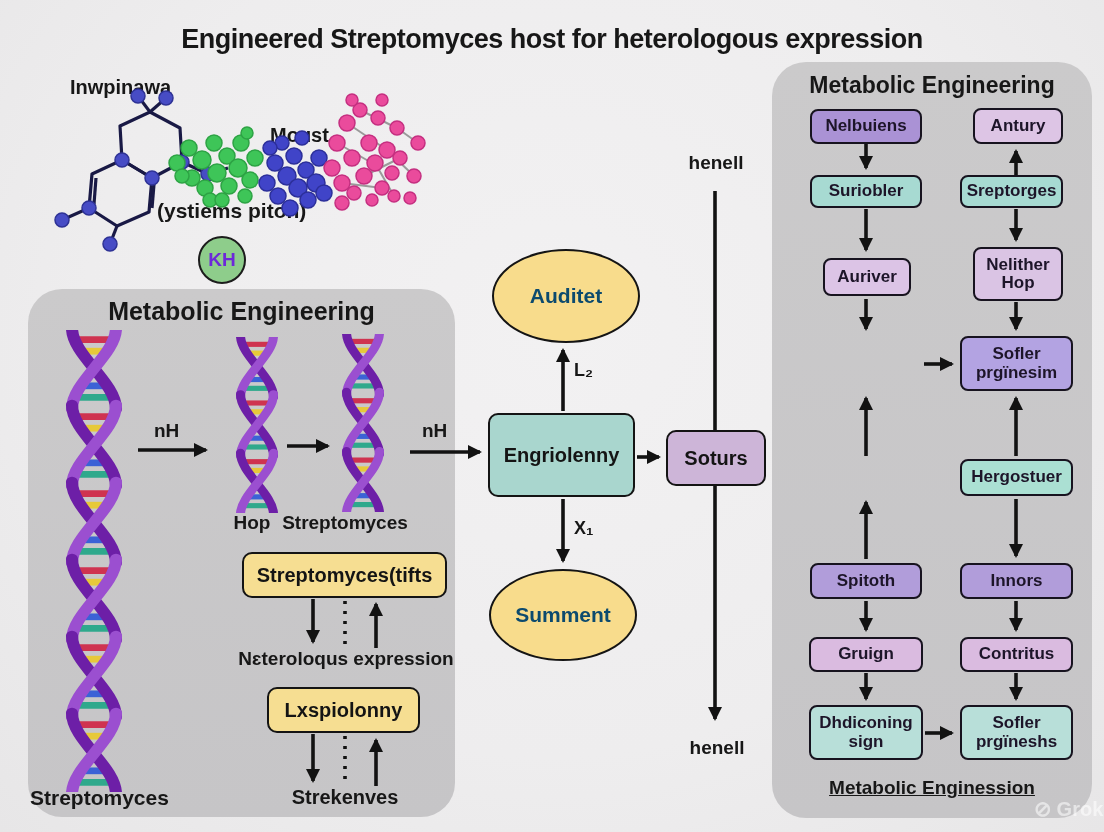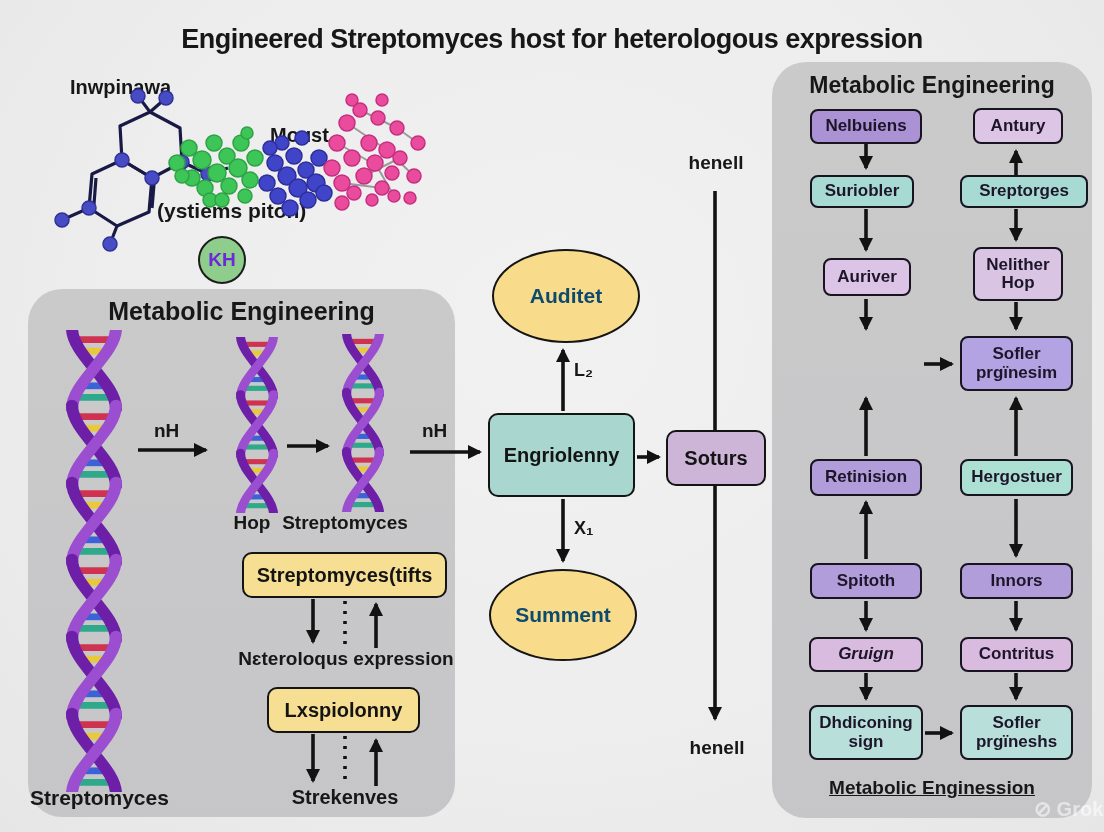--- a/index.html
+++ b/index.html
@@ -255,29 +255,28 @@
   <div class="ellipse layer3" style="left:489px;top:569px;width:148px;height:92px;">Summent</div>
   <div class="t layer3" style="left:574px;top:360px;font-size:18px;">L₂</div>
   <div class="t layer3" style="left:574px;top:518px;font-size:18px;">X₁</div>
   <div class="t tc layer3" style="left:680px;top:152px;width:72px;font-size:19px;">henell</div>
   <div class="t tc layer3" style="left:680px;top:737px;width:74px;font-size:19px;">henell</div>
 
   <div class="t tc layer3" style="left:772px;top:72px;width:320px;font-size:23px;">Metabolic Engineering</div>
   <div class="t tc layer3" style="left:772px;top:777px;width:320px;font-size:19px;text-decoration:underline;">Metabolic Enginession</div>
 
   <div class="rbox layer3" style="left:810px;top:109px;width:112px;height:35px;background:#aa92d5;">Nelbuiens</div>
-  <div class="rbox layer3" style="left:810px;top:175px;width:104px;height:33px;background:#a7dad2;">Suriobler</div>
+  <div class="rbox layer3" style="left:810px;top:175px;width:112px;height:33px;background:#a7dad2;">Suriobler</div>
   <div class="rbox layer3" style="left:823px;top:258px;width:88px;height:38px;background:#dcc4e6;">Auriver</div>
-  <div class="rbox layer3" style="left:810px;top:459px;width:112px;height:37px;background:#b19dda;">Retinision</div>
   <div class="rbox layer3" style="left:810px;top:563px;width:112px;height:36px;background:#b19dda;">Spitoth</div>
-  <div class="rbox layer3" style="left:809px;top:637px;width:114px;height:35px;background:#dabbe0;font-style:italic;">Gruign</div>
+  <div class="rbox layer3" style="left:809px;top:637px;width:114px;height:35px;background:#dabbe0;">Gruign</div>
   <div class="rbox layer3" style="left:809px;top:705px;width:114px;height:55px;background:#b8dfd9;">Dhdiconing sign</div>
 
   <div class="rbox layer3" style="left:973px;top:108px;width:90px;height:36px;background:#ddc5e5;">Antury</div>
-  <div class="rbox layer3" style="left:960px;top:175px;width:128px;height:33px;background:#a7dad2;">Sreptorges</div>
+  <div class="rbox layer3" style="left:960px;top:175px;width:103px;height:33px;background:#a7dad2;">Sreptorges</div>
   <div class="rbox layer3" style="left:973px;top:247px;width:90px;height:54px;background:#dac4e4;">Nelither Hop</div>
   <div class="rbox layer3" style="left:960px;top:336px;width:113px;height:55px;background:#b3a3e2;">Sofler prgïnesim</div>
   <div class="rbox layer3" style="left:960px;top:459px;width:113px;height:37px;background:#abe0d3;">Hergostuer</div>
   <div class="rbox layer3" style="left:960px;top:563px;width:113px;height:36px;background:#b19dda;">Innors</div>
   <div class="rbox layer3" style="left:960px;top:637px;width:113px;height:35px;background:#dabbe0;">Contritus</div>
   <div class="rbox layer3" style="left:960px;top:705px;width:113px;height:55px;background:#b8dfd9;">Sofler prgïneshs</div>
 
   <div class="watermark">
     <span style="font-size:21px;">⊘</span>
     <span>Grok</span>

